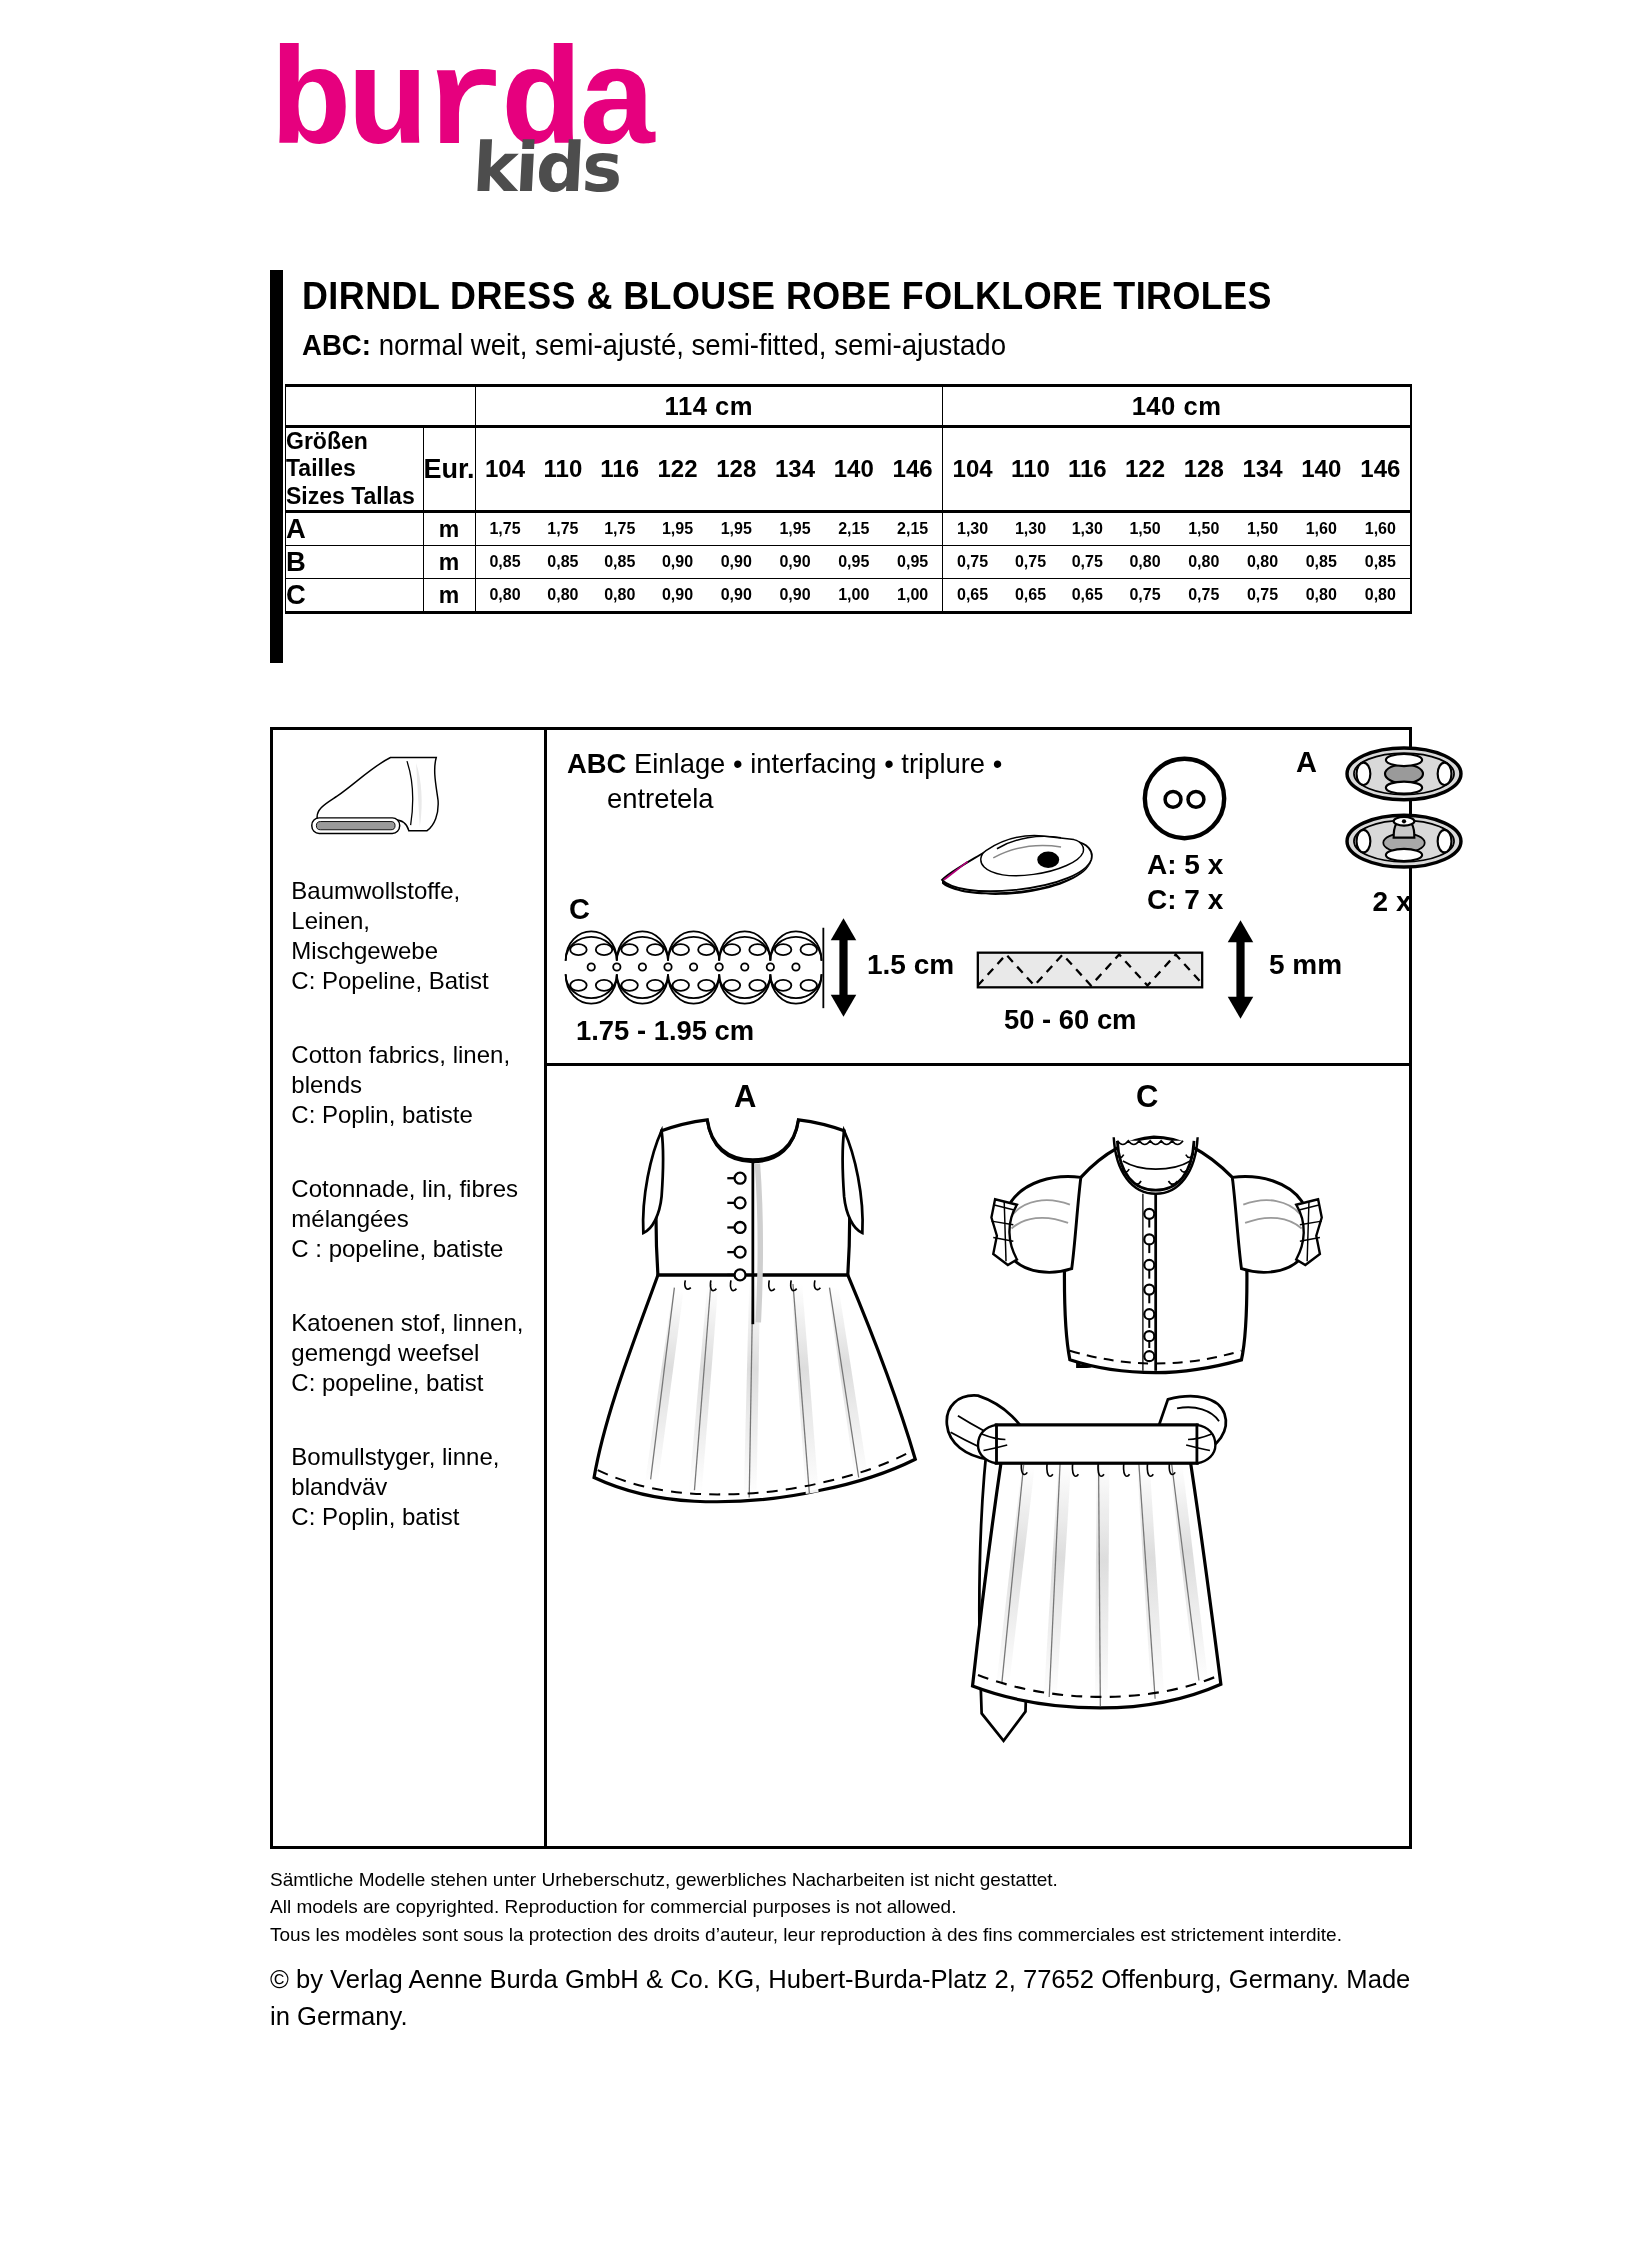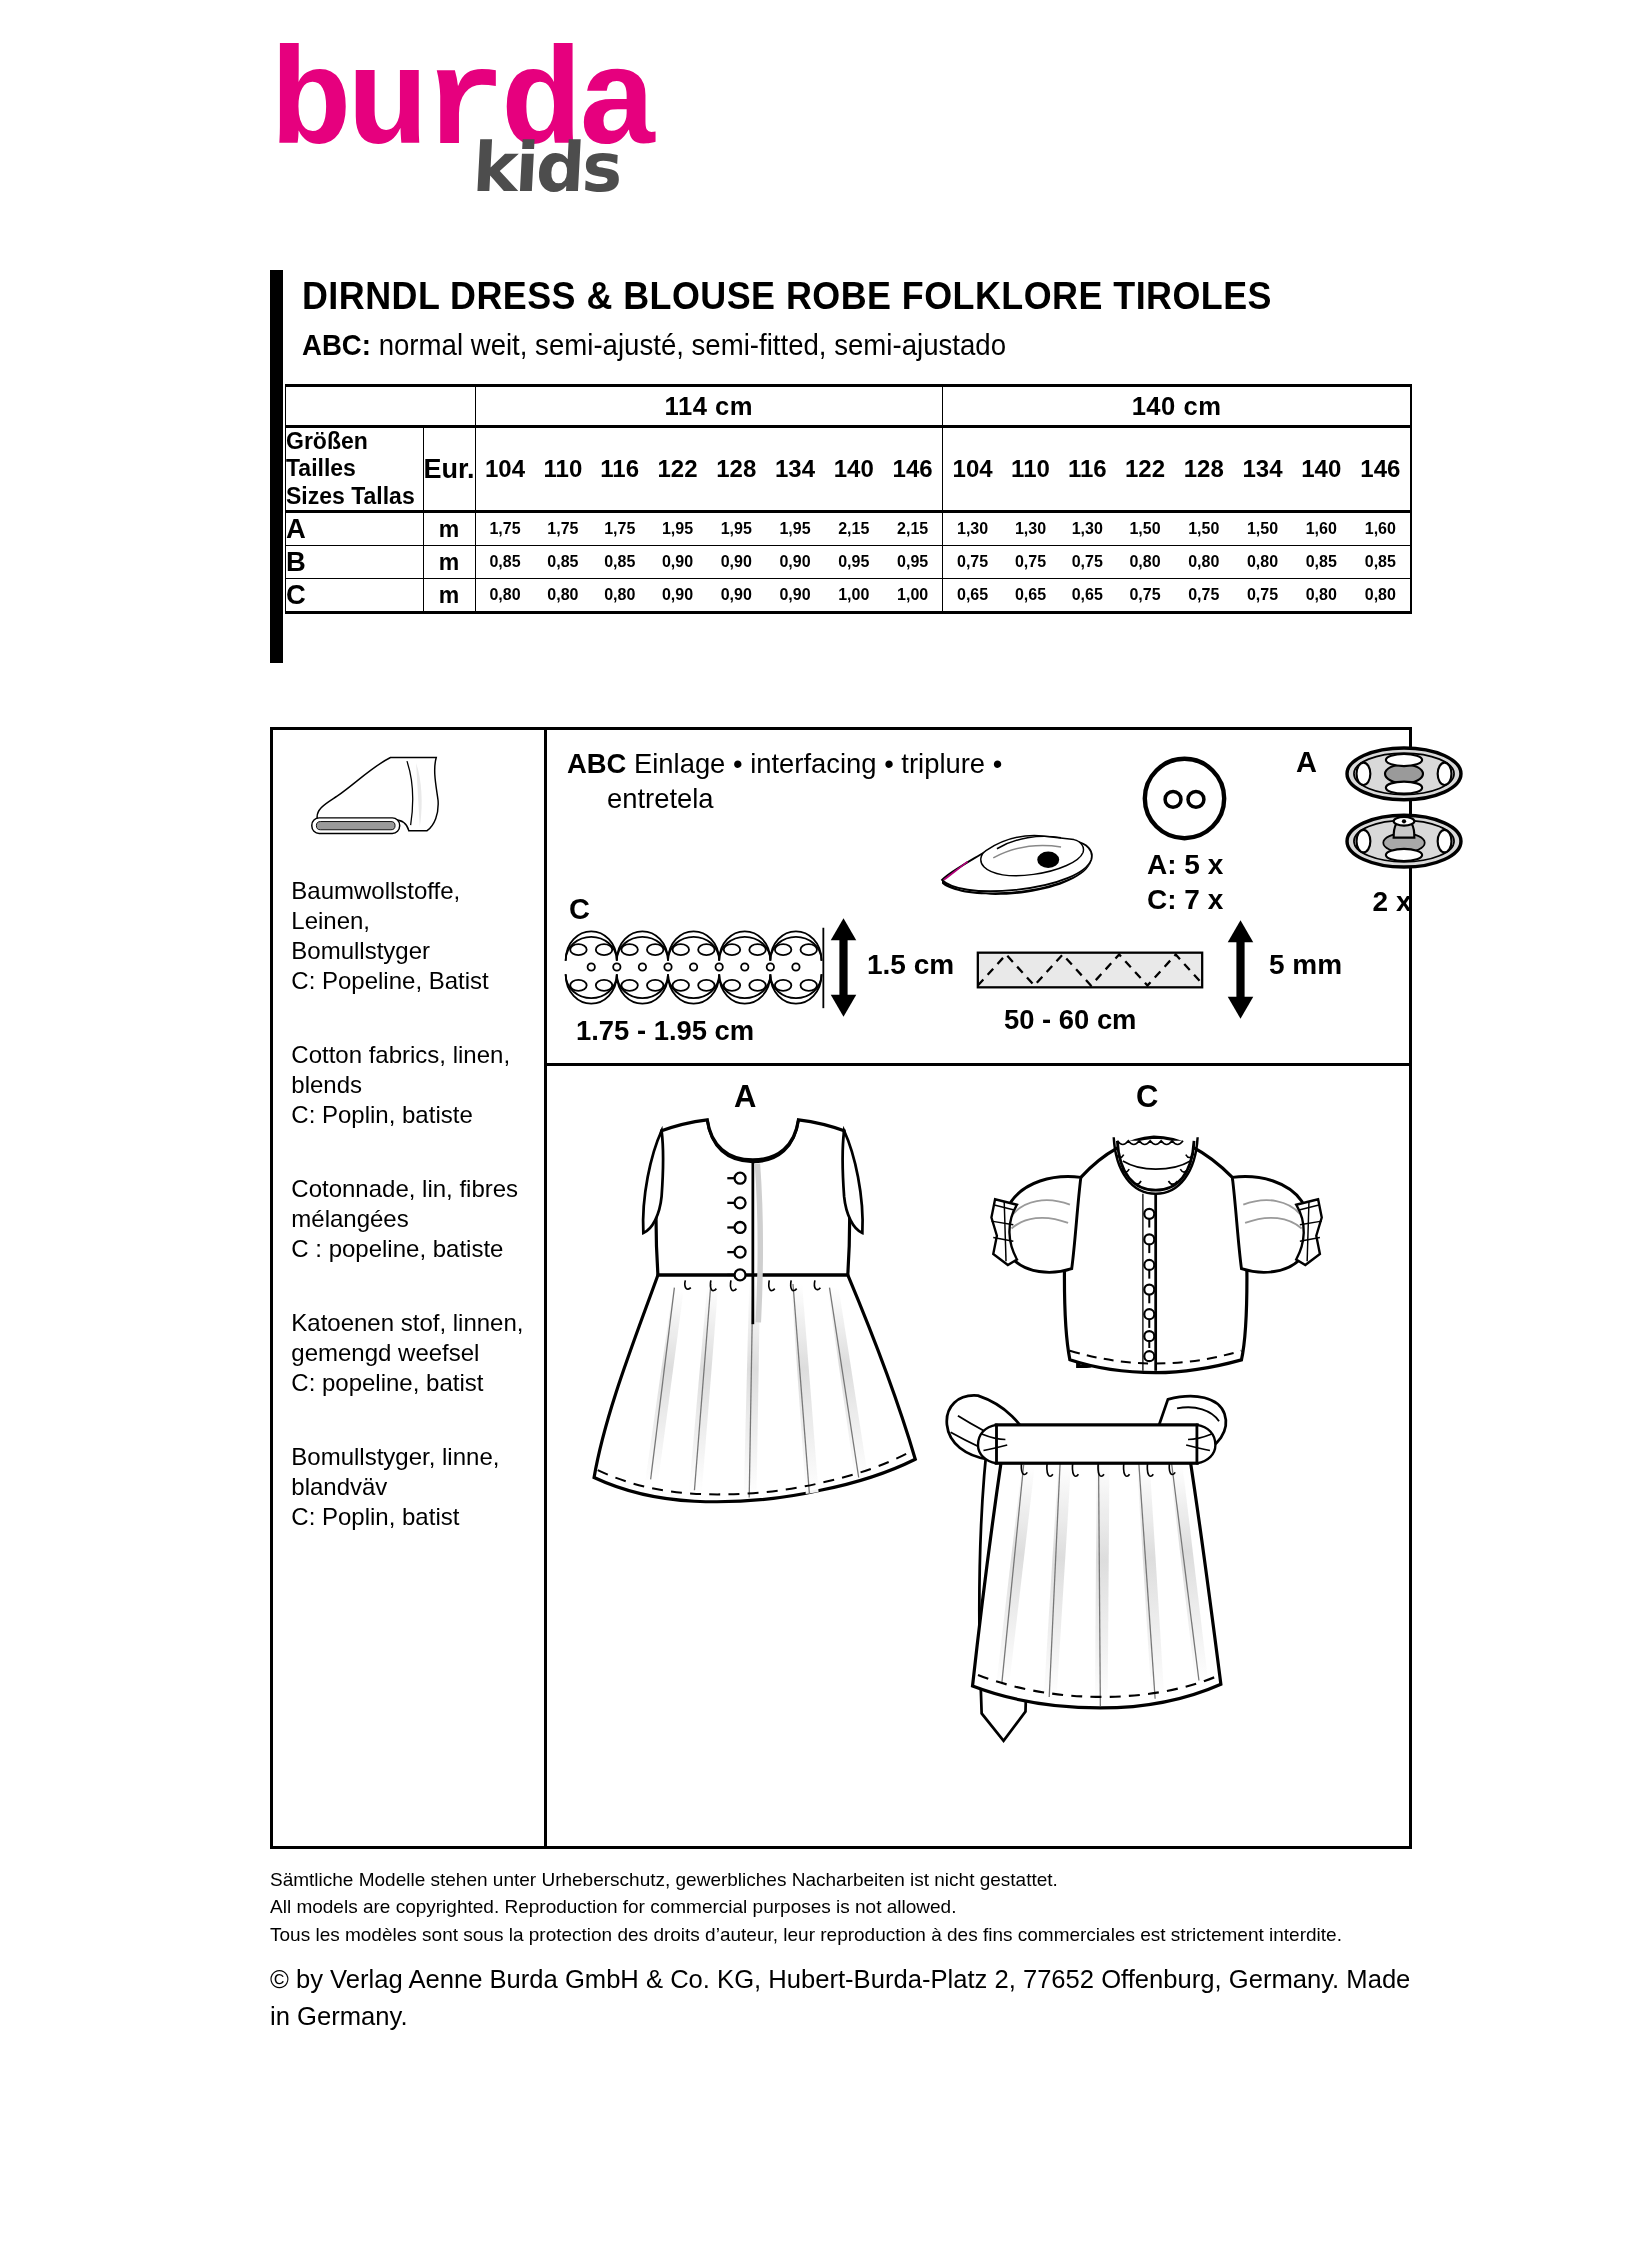--- a/index.html
+++ b/index.html
@@ -323,21 +323,21 @@
         <path d="M20 75 C18 64 30 58 42 50 C62 36 80 18 100 8 L150 8 C146 22 150 40 152 55 C153 70 148 82 140 88 L120 88 C118 80 112 76 104 76 Z" fill="#ffffff" stroke="#000" stroke-width="1.6"></path>
         <path d="M118 12 C124 30 126 56 122 82" fill="none" stroke="#000" stroke-width="1.4"></path>
         <path d="M128 14 C134 32 136 58 132 84" fill="#e9e9e9" stroke="none"></path>
         <rect x="14" y="74" width="96" height="17" rx="8" ry="8" fill="#ffffff" stroke="#000" stroke-width="1.6"></rect>
         <rect x="19" y="78" width="86" height="9" rx="4.5" ry="4.5" fill="#9a9a9a" stroke="#000" stroke-width="1"></rect>
       </svg>
 
       <div class="fabric-list">
         <div class="fabric-block">
           <div>Baumwollstoffe, Leinen,</div>
-          <div>Bomullstyger</div>
+          <div>Mischgewebe</div>
           <div>C: Popeline, Batist</div>
         </div>
         <div class="fabric-block">
           <div>Cotton fabrics, linen,</div>
           <div>blends</div>
           <div>C: Poplin, batiste</div>
         </div>
         <div class="fabric-block">
           <div>Cotonnade, lin, fibres</div>
           <div>mélangées</div>

